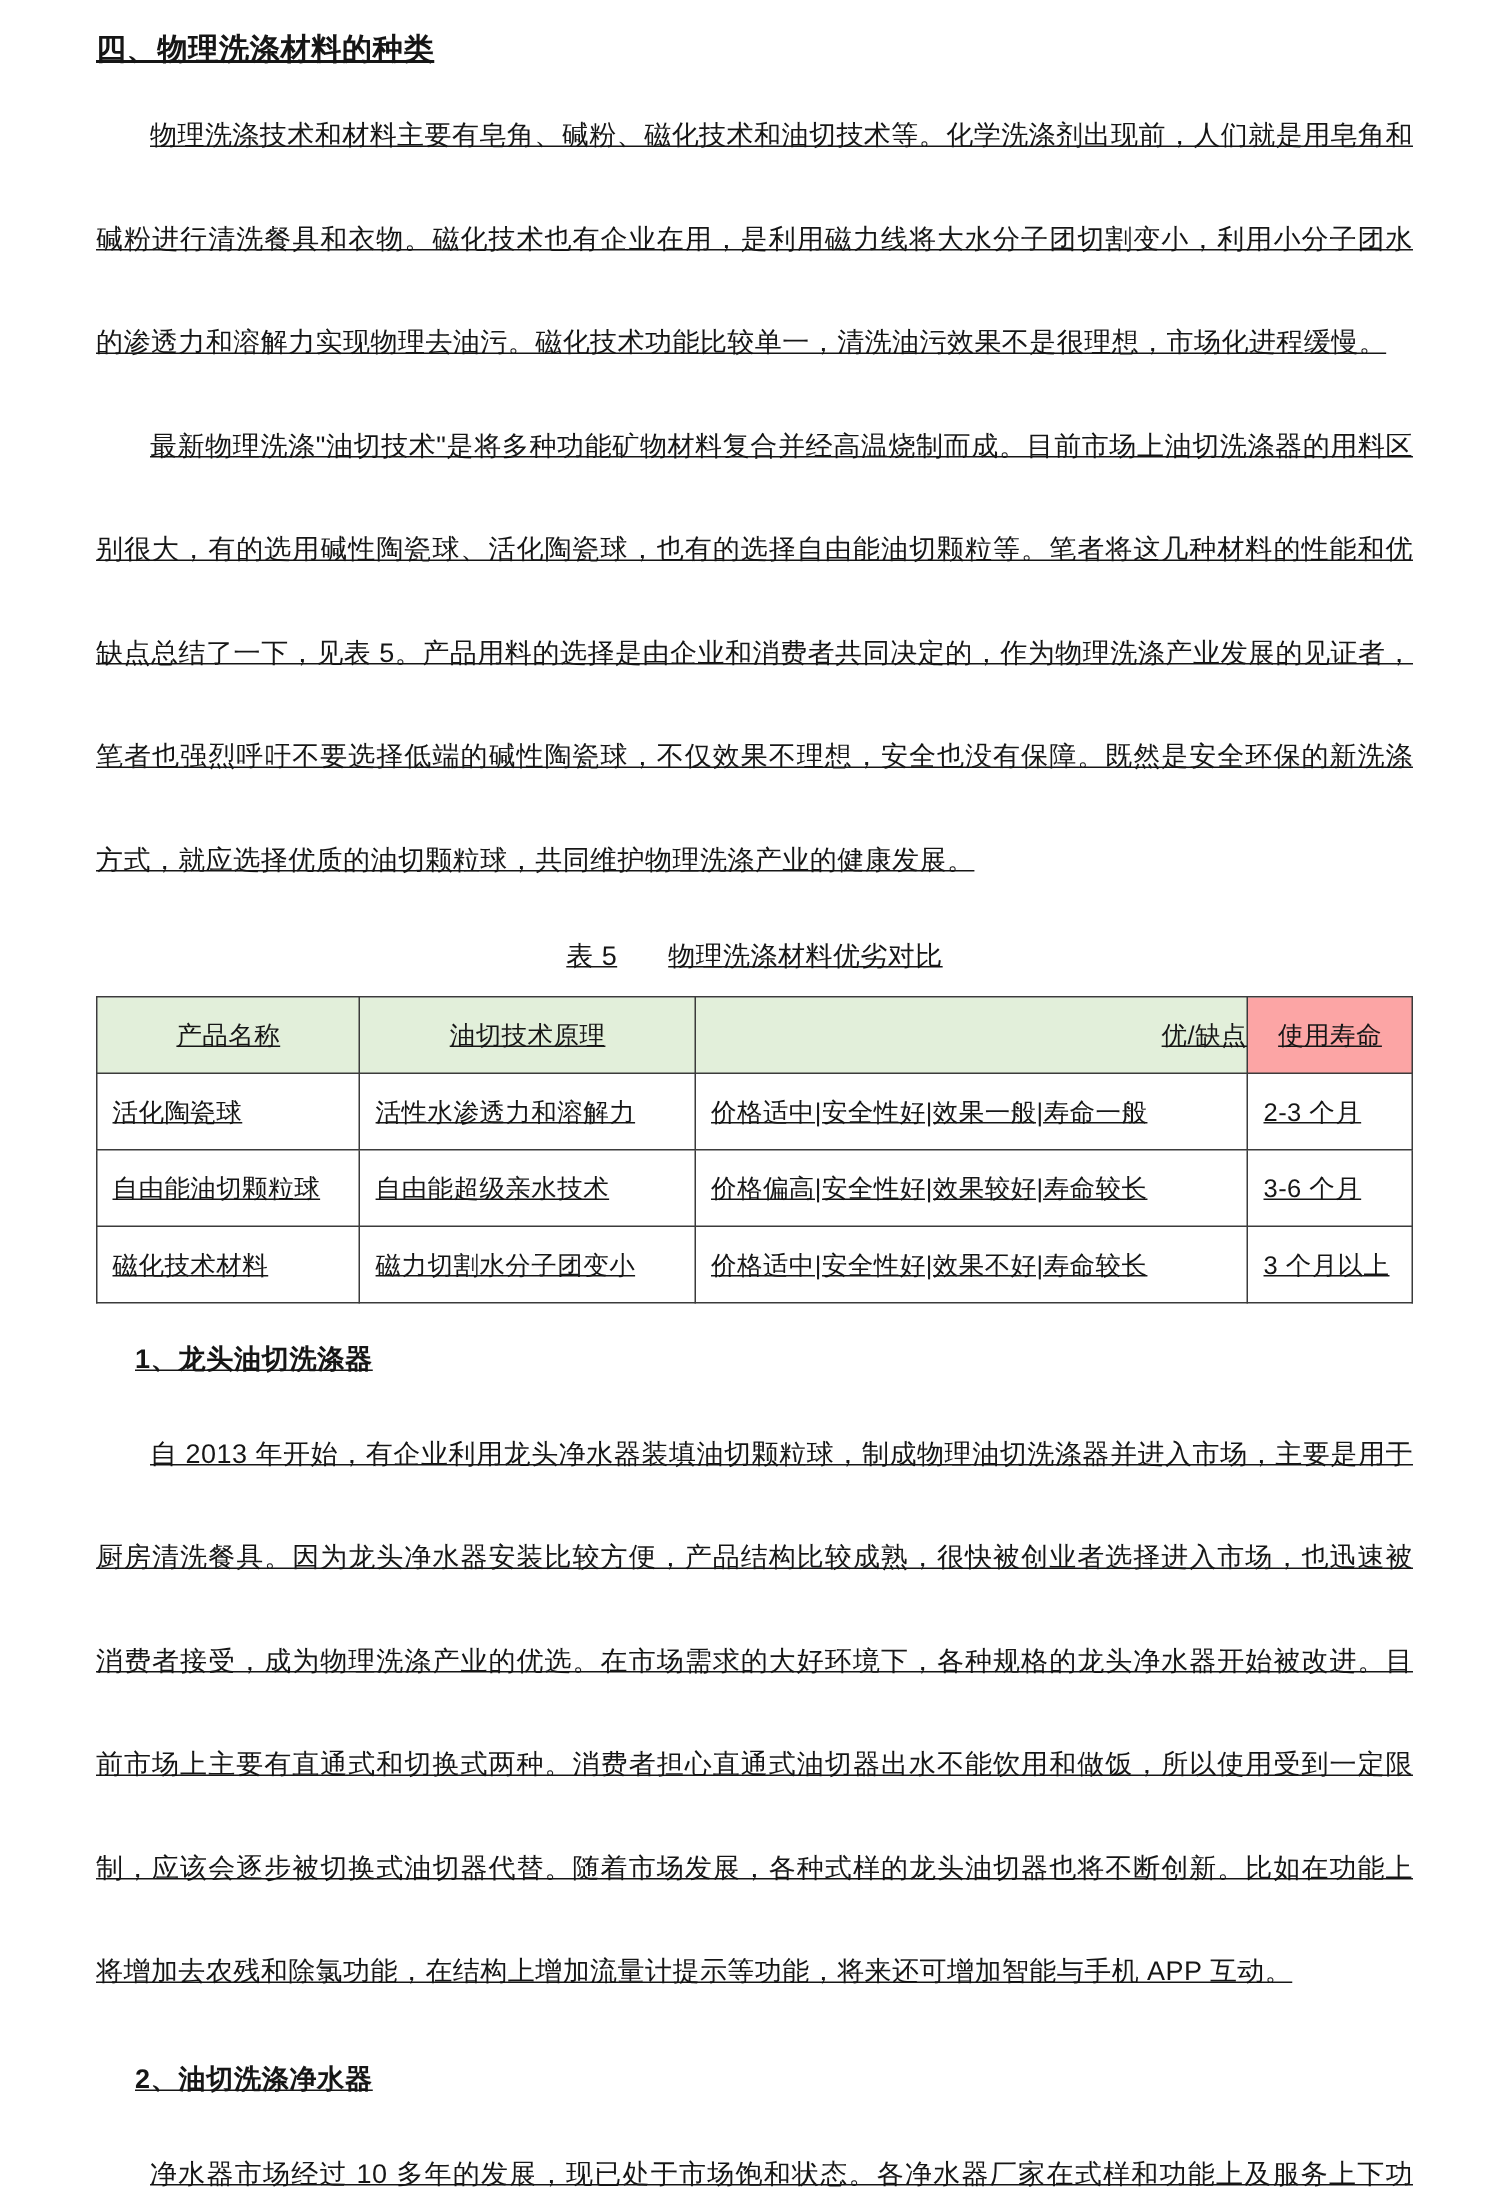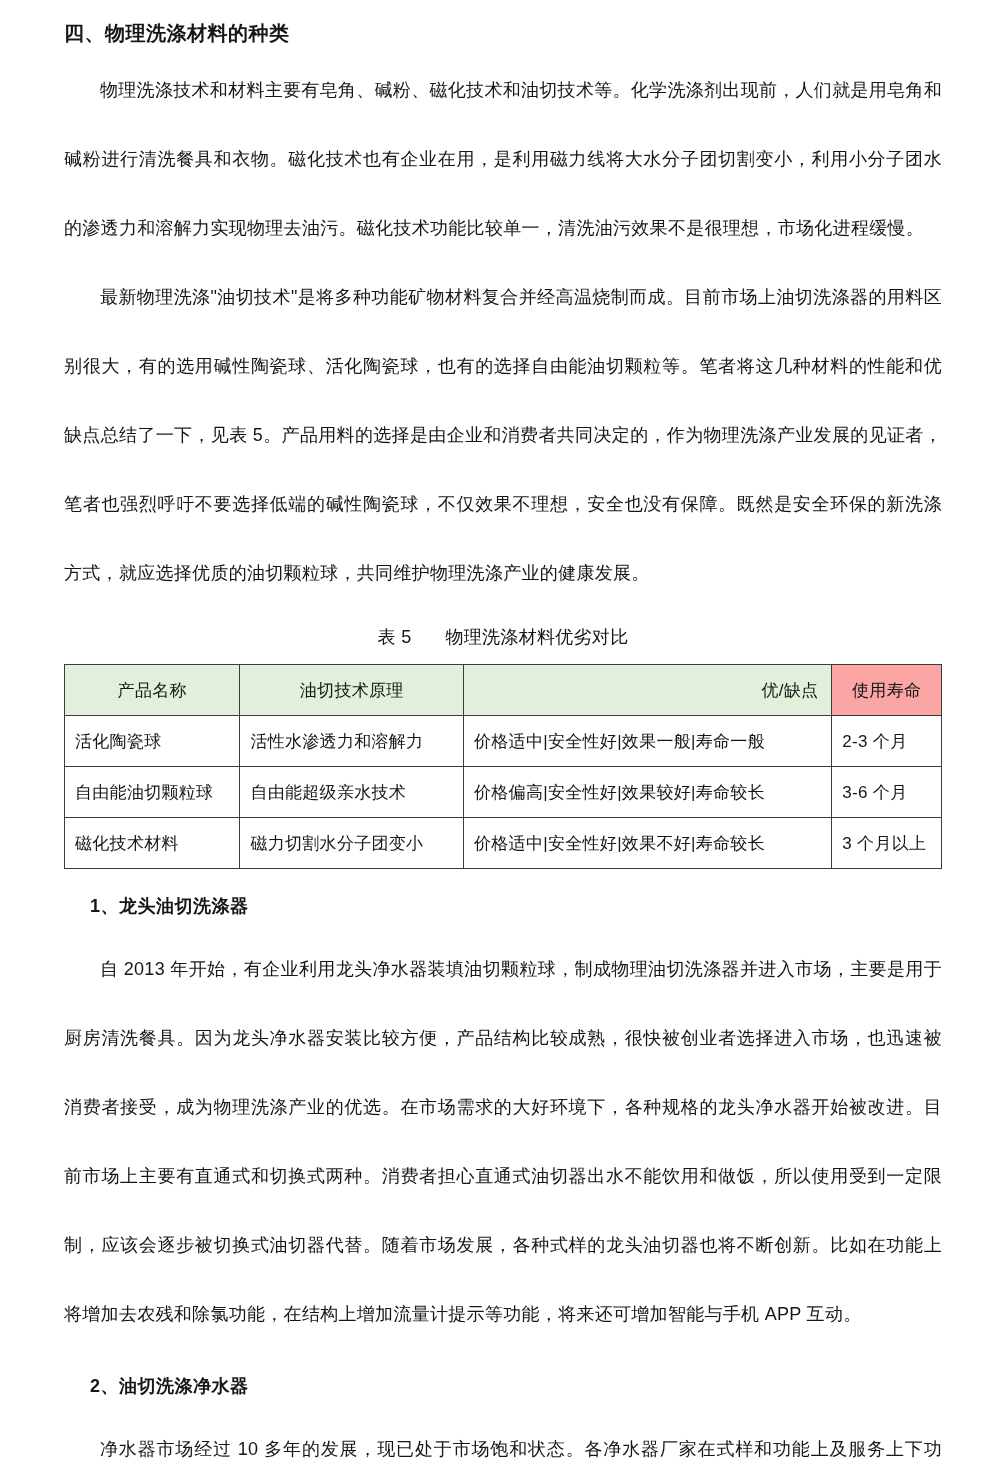--- a/index.html
+++ b/index.html
@@ -12,20 +12,21 @@
     height: 1458px;
     overflow: hidden;
     font-family: "Liberation Sans", "DejaVu Sans", sans-serif;
     color: #161616;
   }
   .page {
     box-sizing: border-box;
     width: 1000px;
     height: 1458px;
     padding: 14px 58px 0 64px;
+    text-decoration: underline;
   }
   .section-heading {
     font-size: 20px;
     font-weight: 700;
     line-height: 30px;
     margin: 4px 0 8px 0;
     letter-spacing: 0.5px;
   }
   .body-para {
     font-size: 18px;
@@ -55,21 +56,21 @@
   table.materials th, table.materials td {
     border: 1px solid #3b3b3b;
     font-size: 17px;
     font-weight: 400;
     letter-spacing: 0.3px;
     vertical-align: middle;
   }
   table.materials th {
     height: 50px;
     text-align: center;
-    padding: 0 13px;
+    padding: 0 0;
   }
   table.materials td {
     height: 50px;
     text-align: left;
     padding: 0 10px;
   }
   .sub-heading {
     font-size: 18px;
     font-weight: 700;
     line-height: 26px;

